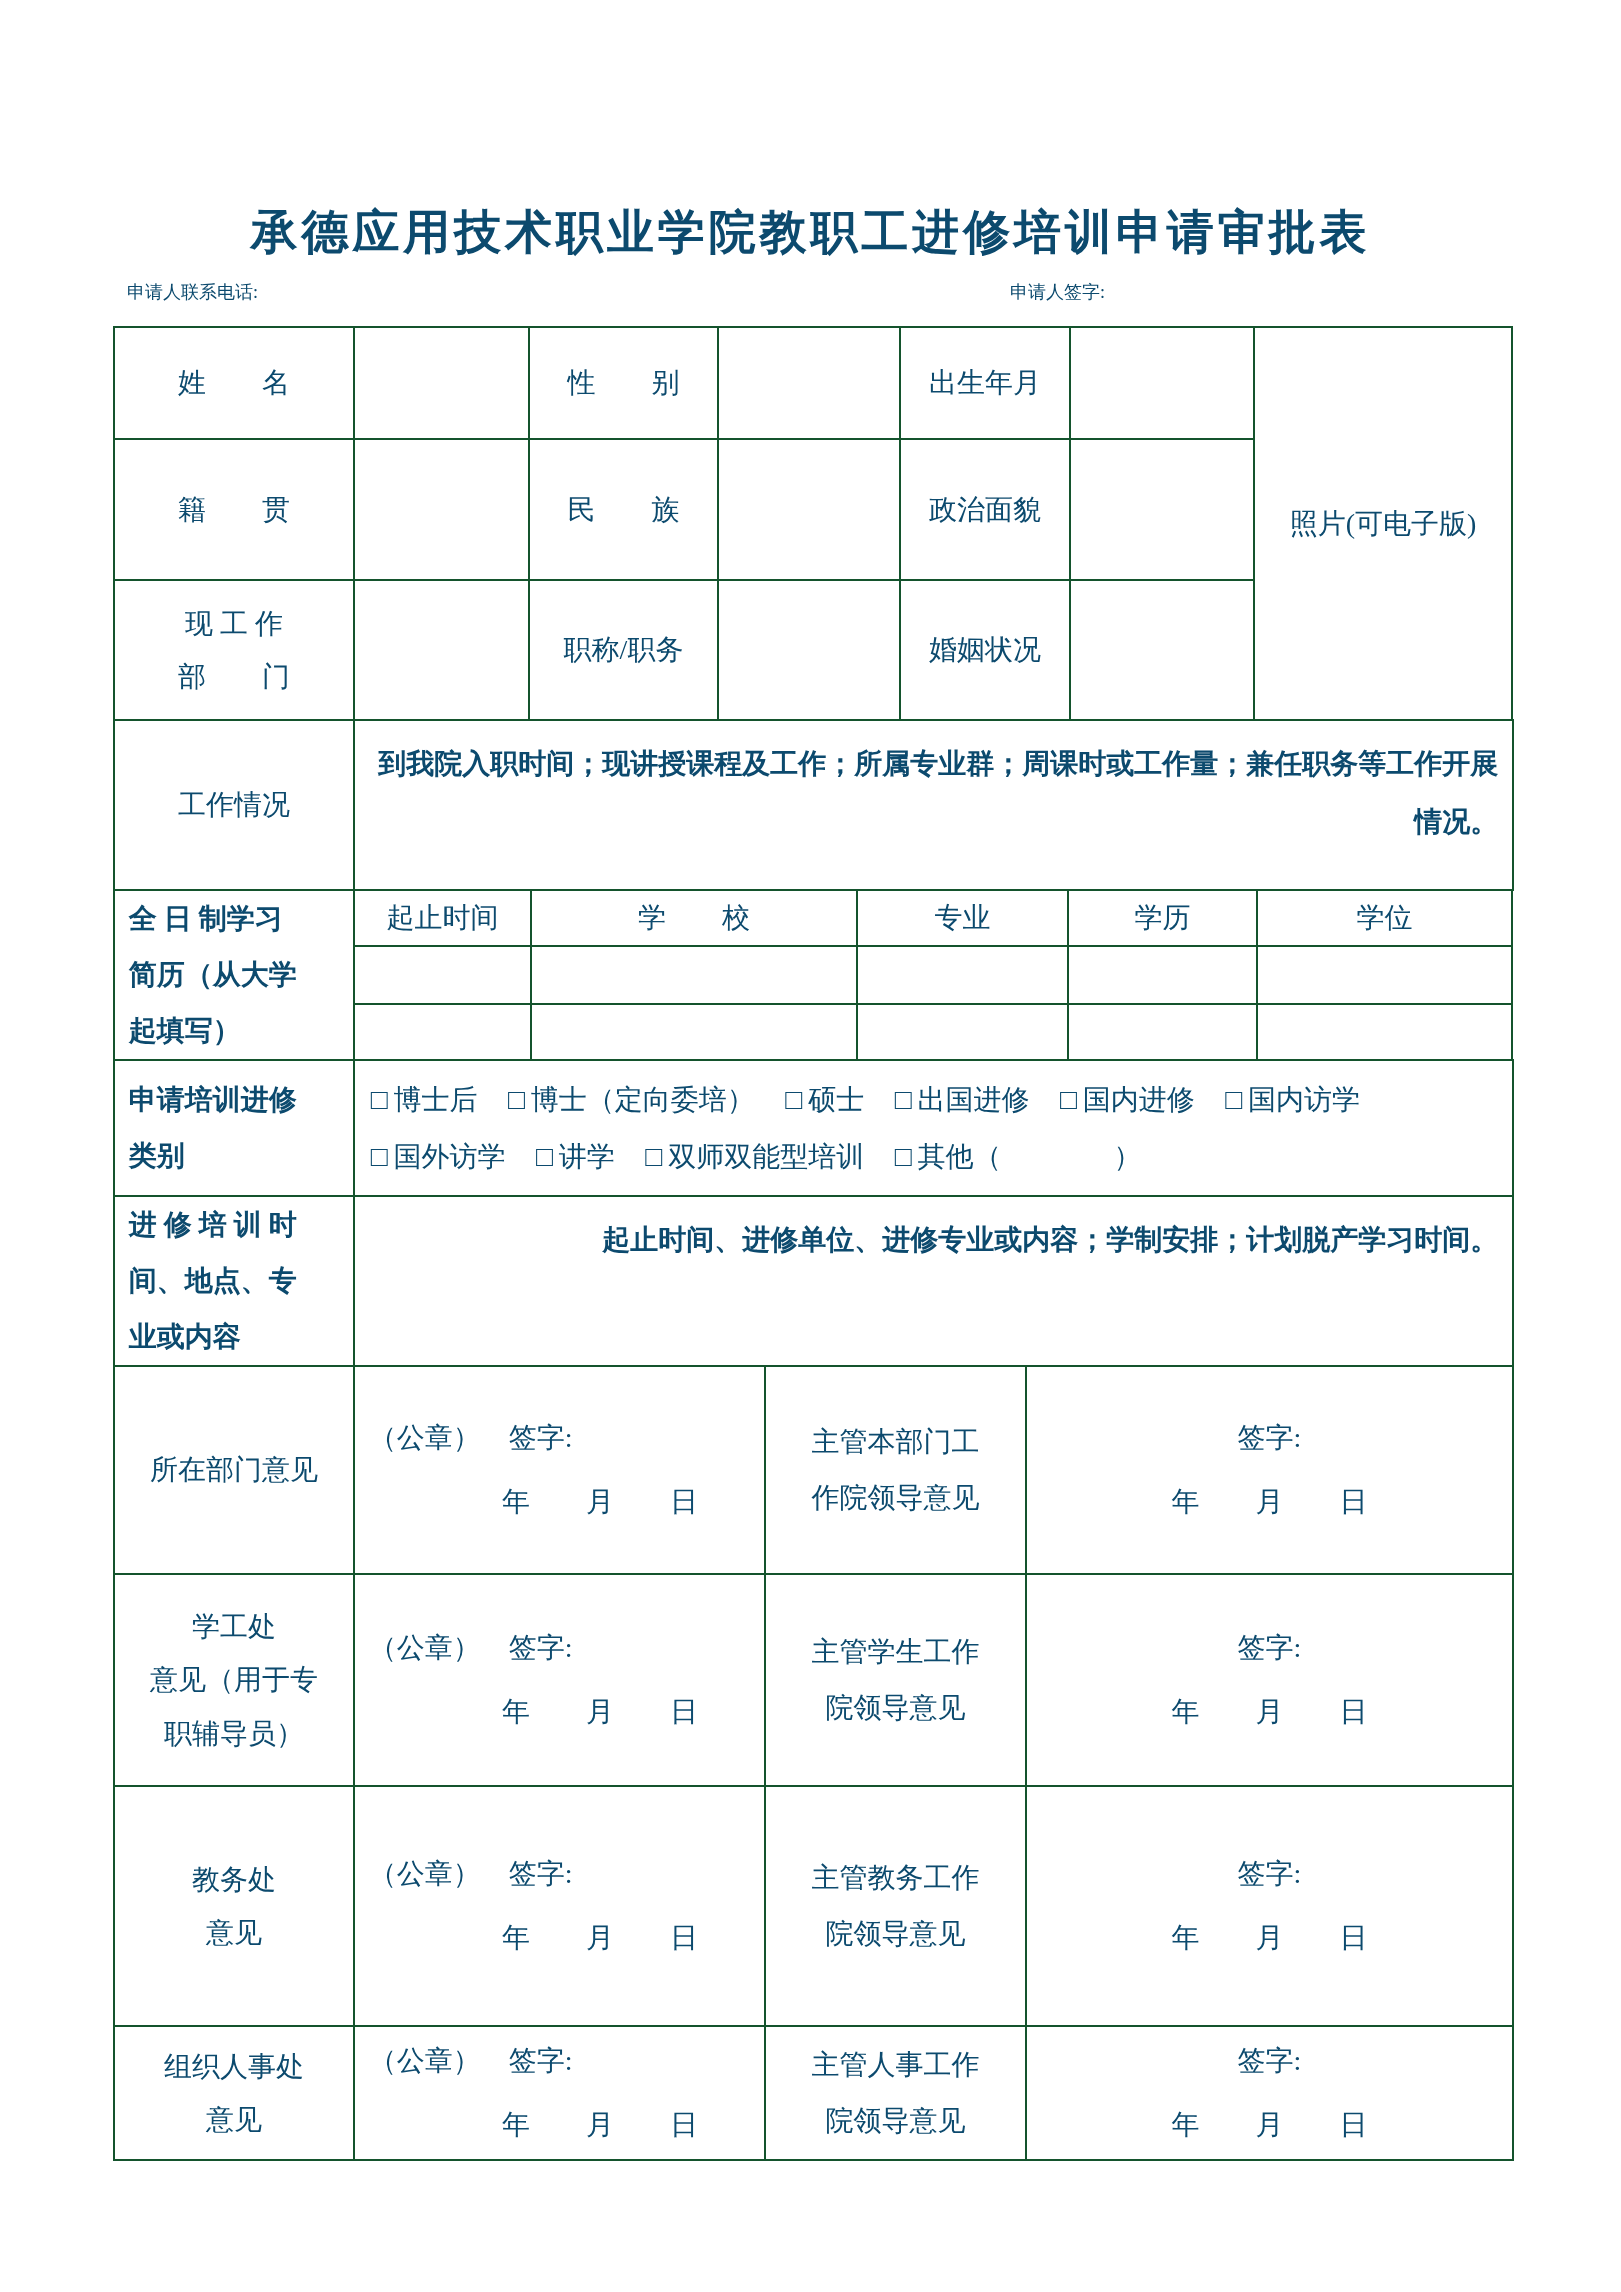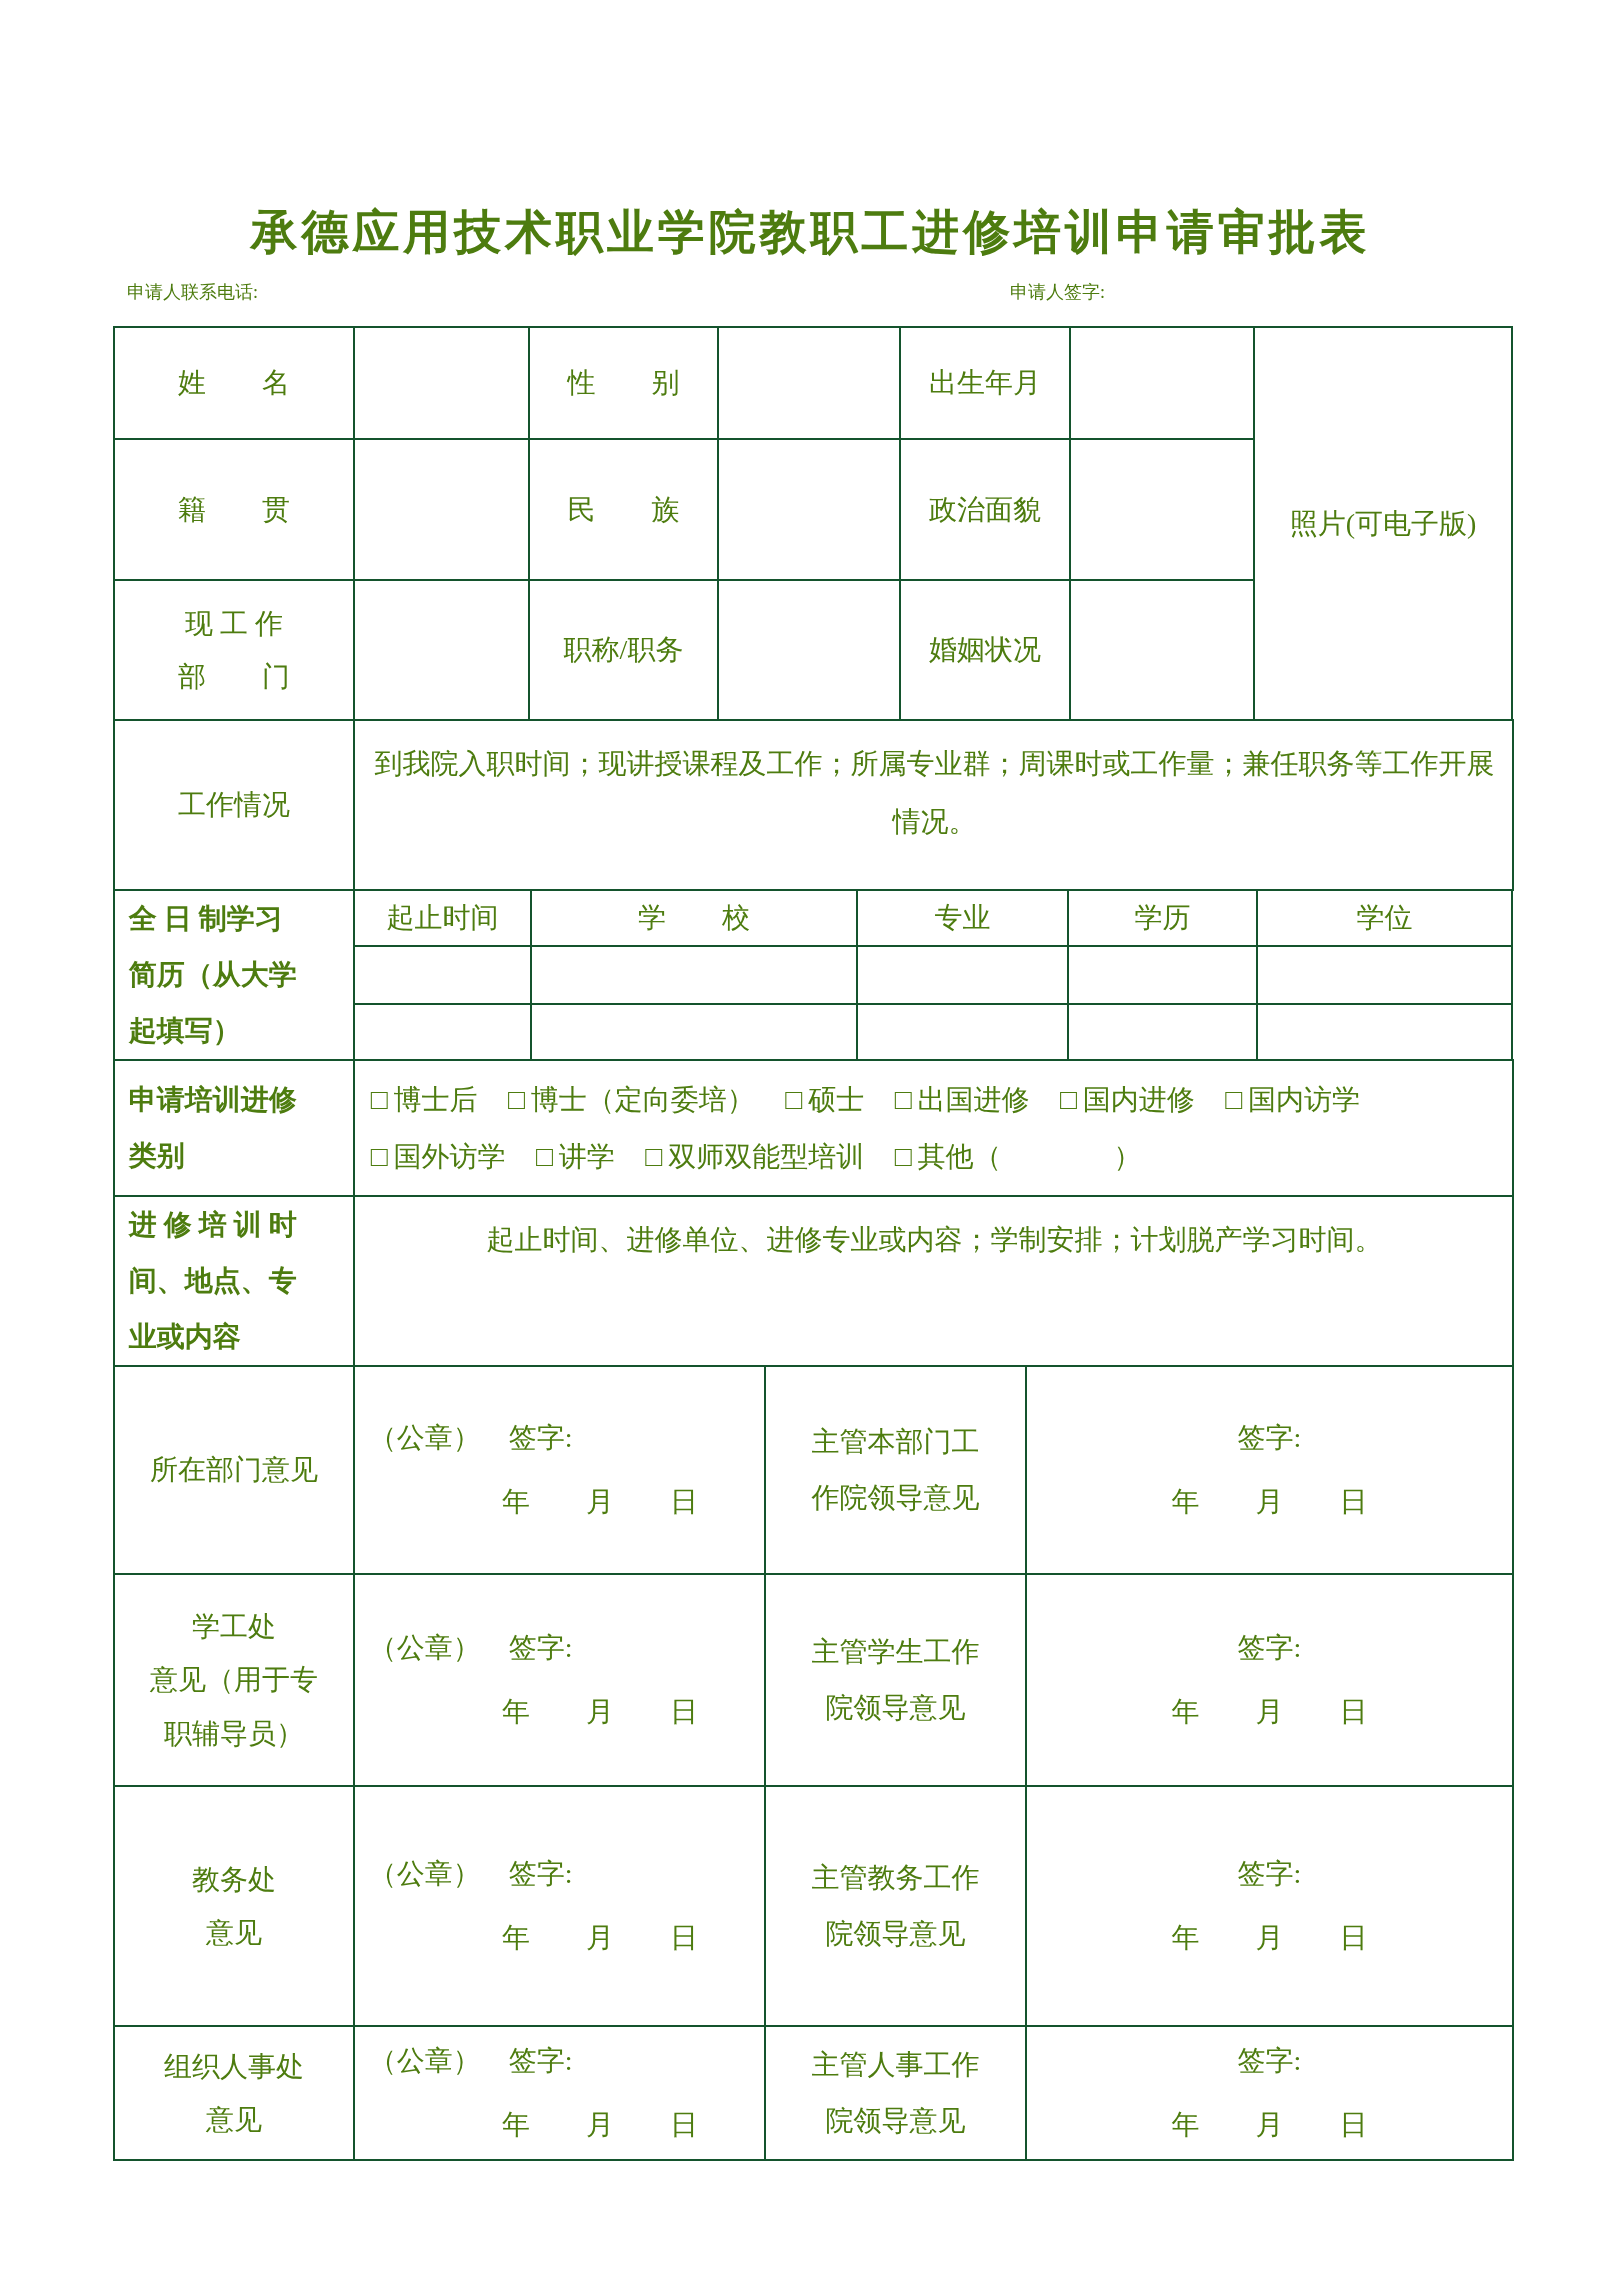--- a/index.html
+++ b/index.html
@@ -1,21 +1,21 @@
 <!DOCTYPE html>
 <html><head>
 <meta charset="utf-8">
 <style>
   html, body { margin: 0; padding: 0; background: #ffffff; }
   .page {
     position: relative;
     width: 1621px;
     height: 2293px;
     background: #ffffff;
-    color: #4d7c0f;
+    color: #0c4a6e;
     font-family: "Liberation Serif", serif;
     overflow: hidden;
   }
   .title {
     position: absolute;
     top: 201px;
     left: 0;
     width: 100%;
     margin: 0;
     text-align: center;
@@ -42,24 +42,25 @@
     border: 2px solid #14532d;
     padding: 0;
     text-align: center;
     vertical-align: middle;
     overflow: hidden;
   }
   .pre { white-space: pre-line; }
 
   td.cell-label { line-height: 1.9; }
   td.cell-left {
-    text-align: center;
+    text-align: right;
     vertical-align: top;
     padding: 13.7px 13.7px 0 15.7px;
     line-height: 2.1;
+    font-weight: bold;
   }
   td.cell-label-left {
     text-align: left;
     padding-left: 13.7px;
     line-height: 2.0;
     white-space: pre-line;
     font-weight: bold;
   }
   td.options-cell {
     text-align: left;

